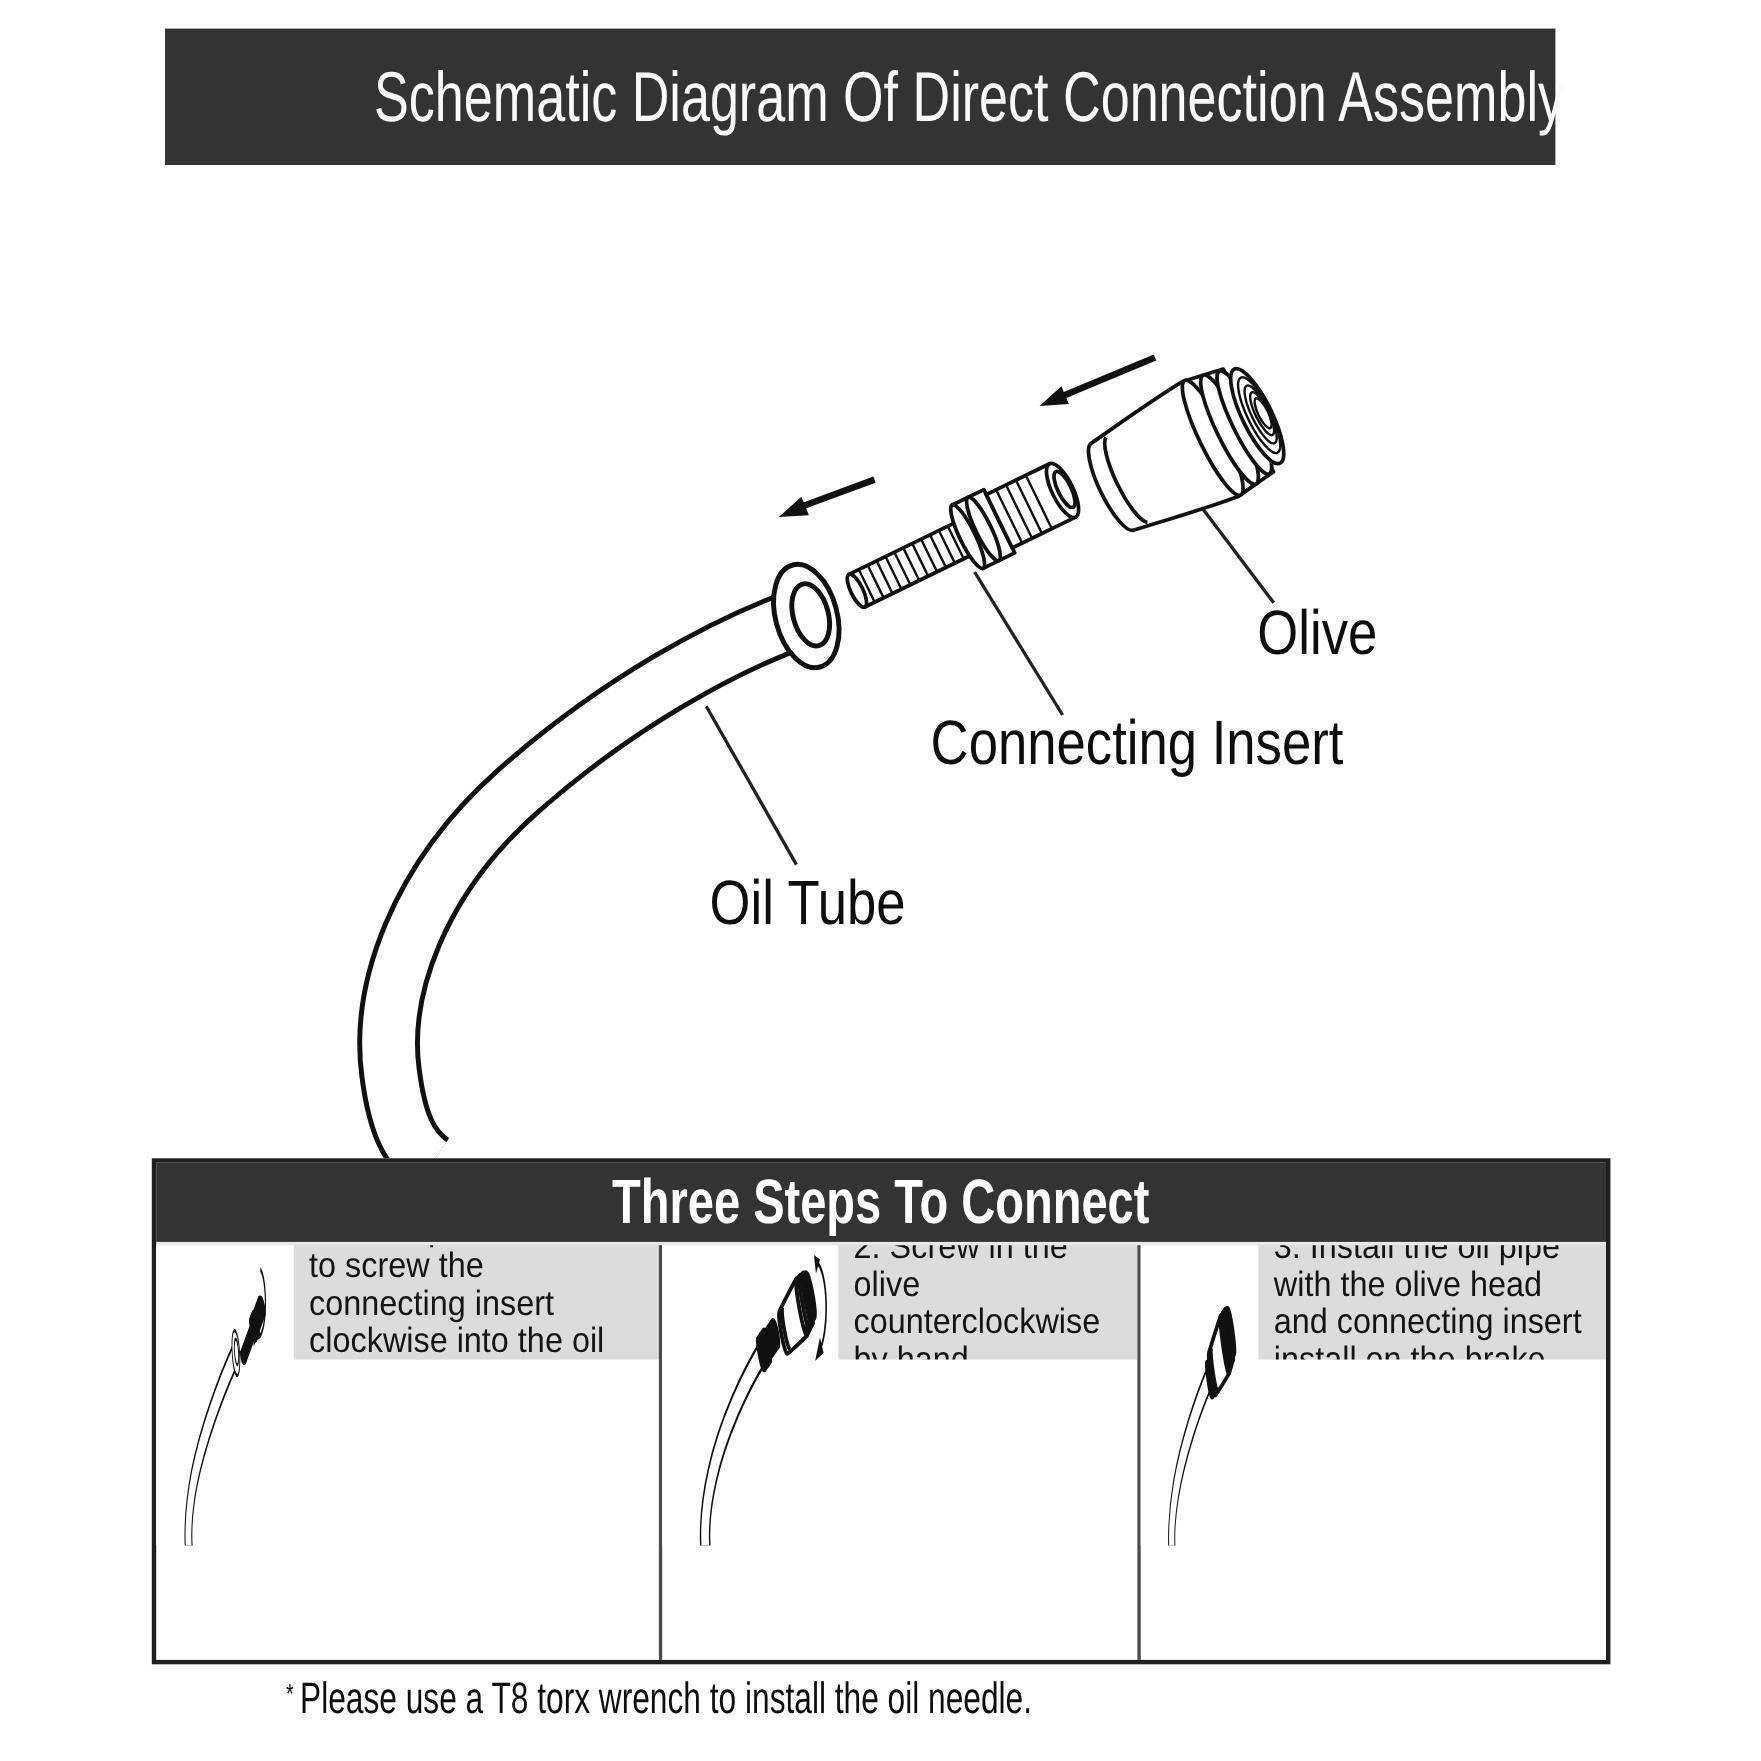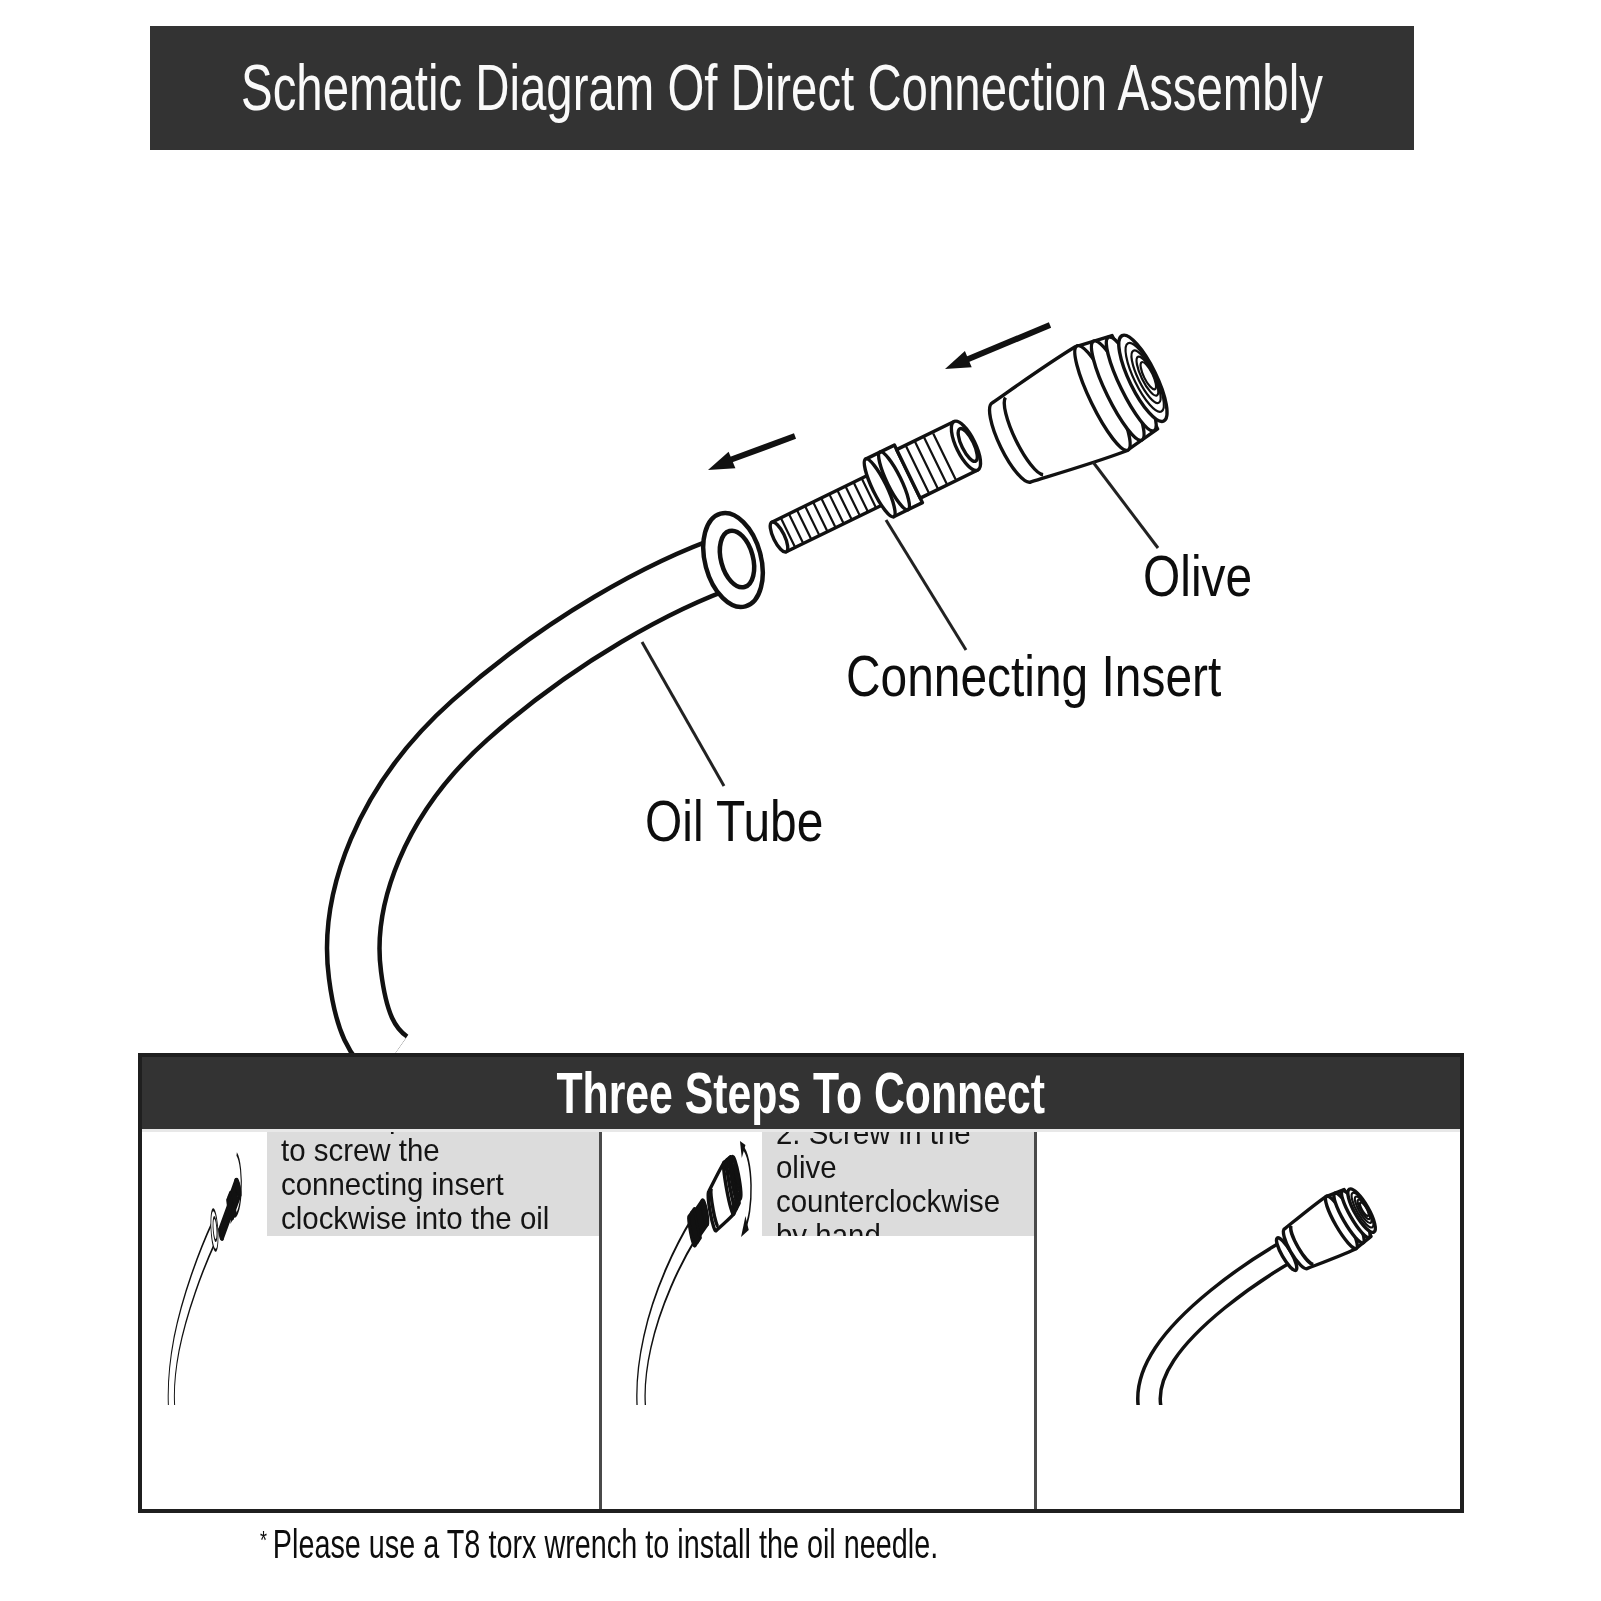--- a/index.html
+++ b/index.html
@@ -1,21 +1,21 @@
 <!DOCTYPE html>
 <html><head>
 <meta charset="utf-8">
 <style>
   html,body{margin:0;padding:0;background:#fff;}
   .page{position:relative;width:1601px;height:1601px;background:#fff;overflow:hidden;
         font-family:"Liberation Sans",sans-serif;color:#111;}
 
   
   .title-bar{position:absolute;left:150px;top:26px;width:1264px;height:124px;
-             background:#333333;display:flex;align-items:center;justify-content:center;z-index:3;}
+             background:#333333;display:flex;align-items:center;justify-content:flex-start;z-index:3;}
   .title-text{font-size:64px;font-weight:400;color:#fafafa;white-space:nowrap;
               transform:scaleX(0.74);transform-origin:50% 50%;letter-spacing:0px;}
 
   
   .main-diagram{position:absolute;left:0;top:0;width:1601px;height:1601px;z-index:0;}
 
   .label{position:absolute;font-size:57px;color:#0d0d0d;white-space:nowrap;
          transform:scaleX(0.84);transform-origin:0 0;z-index:1;}
   .label-olive{left:1143px;top:543px;}
   .label-insert{left:846px;top:643px;}
@@ -167,20 +167,23 @@
 
       <div class="panel panel-3">
         <svg class="panel-art" viewBox="0 0 424 273" preserveAspectRatio="none">
           <path d="M250,120 C205,146 152,186 128,222 C112,246 110,264 114,280" stroke="#111" stroke-width="26" fill="none"></path>
           <path d="M250,120 C205,146 152,186 128,222 C112,246 110,264 114,280" stroke="#fff" stroke-width="19" fill="none"></path>
           <g transform="translate(254,120) rotate(-30) scale(0.52)">
             <ellipse cx="-8" cy="0" rx="9" ry="36" fill="#fff" stroke="#111" stroke-width="3.4" vector-effect="non-scaling-stroke"></ellipse>
             <use href="#part-olive" xlink:href="#part-olive"></use>
           </g>
         </svg>
+        <div class="caption">
+          <div class="caption-text">3. Install the oil pipe with the olive head and connecting insert install on the brake</div>
+        </div>
       </div>
 
     </div>
   </div>
 
   <div class="footnote">
     <span class="footnote-star">*</span><span class="footnote-text">Please use a T8 torx wrench to install the oil needle.</span>
   </div>
 
 </div>

